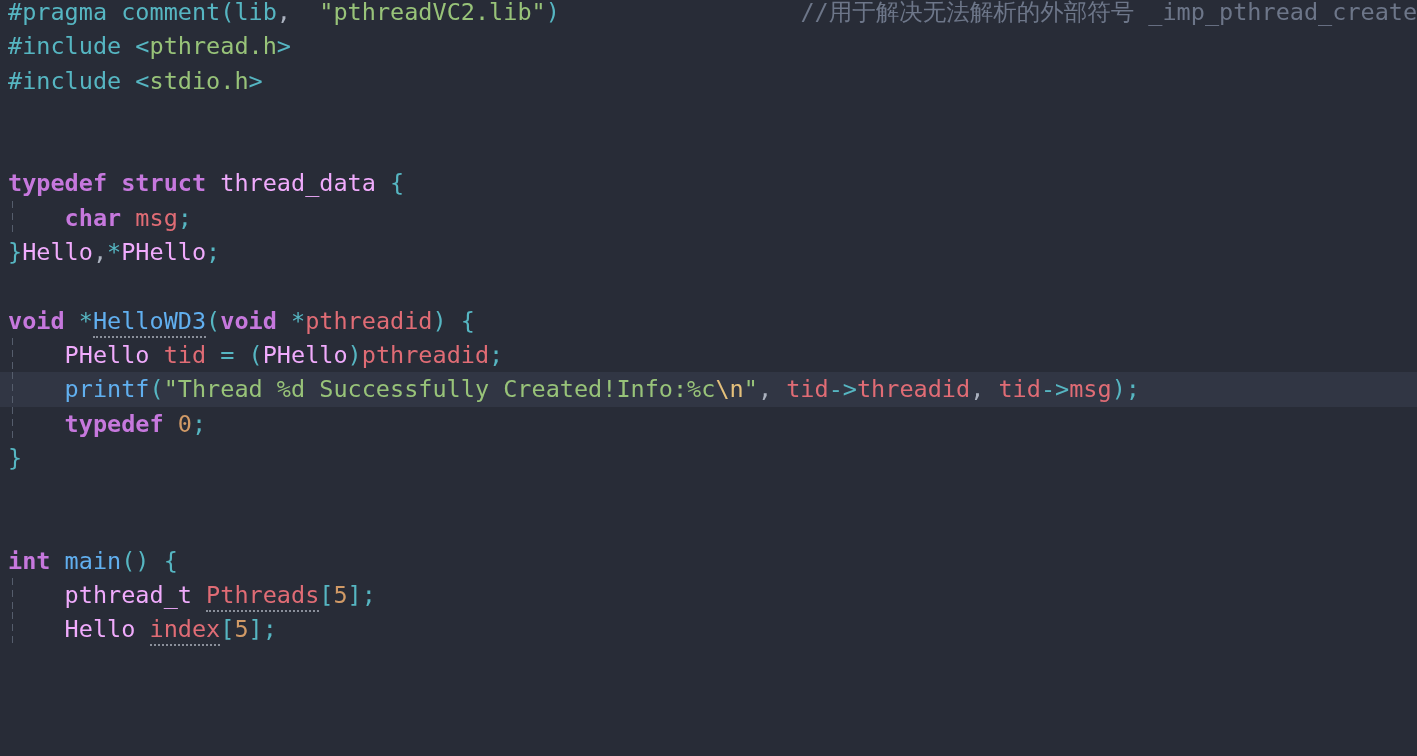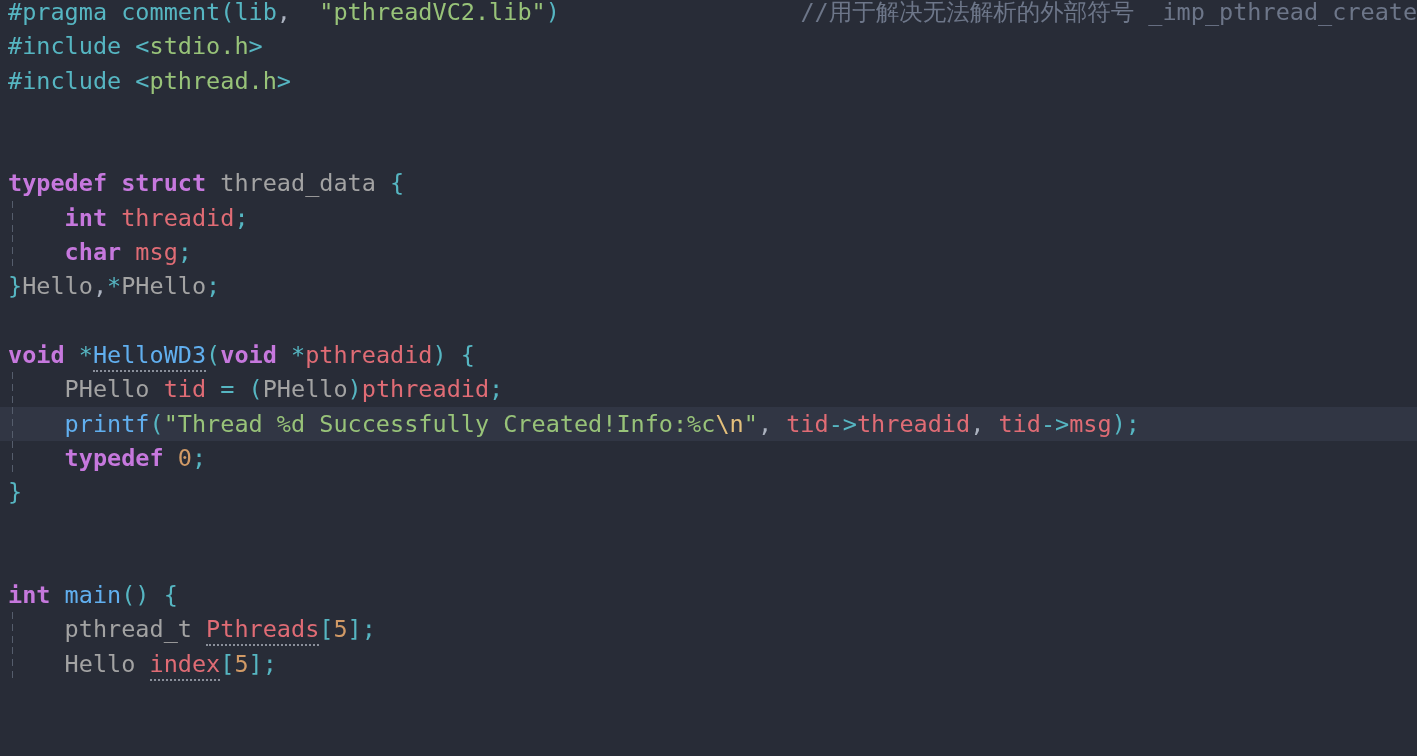--- a/index.html
+++ b/index.html
@@ -45,47 +45,46 @@
     width: 1px;
     background-image: linear-gradient(to bottom,
         #555d6c 0px, #555d6c 7px,
         transparent 7px, transparent 12px);
     background-size: 1px 12px;
     background-repeat: repeat-y;
   }
   
   .tok-pre      { color: #56b6c2; }
   .tok-keyword  { color: #c678dd; font-weight: bold; }
-  .tok-type     { color: #a3a3a3; }
+  .tok-type     { color: #f0abfc; }
   .tok-var      { color: #e06c75; }
   .tok-func     { color: #61afef; }
   .tok-string   { color: #98c379; }
   .tok-escape   { color: #e5c07b; }
   .tok-number   { color: #d19a66; }
   .tok-punct    { color: #56b6c2; }
   .tok-op       { color: #56b6c2; }
   .tok-comment  { color: #6d7689; }
   .tok-plain    { color: #abb2bf; }
   .squiggle {
     border-bottom: 2px dotted #8a8f9a;
     padding-bottom: 1px;
   }
 </style>
 </head>
 <body>
 
 <div id="editor">
   <div class="code-area">
       <div class="code-line"><span class="tok-pre">#pragma</span><span class="tok-plain"> </span><span class="tok-pre">comment</span><span class="tok-punct">(</span><span class="tok-pre">lib</span><span class="tok-plain">,</span><span class="tok-plain">  </span><span class="tok-string">"pthreadVC2.lib"</span><span class="tok-punct">)</span><span class="tok-plain">                 </span><span class="tok-comment">//用于解决无法解析的外部符号 _imp_pthread_create问题</span></div>
+      <div class="code-line"><span class="tok-pre">#include</span><span class="tok-plain"> </span><span class="tok-punct">&lt;</span><span class="tok-string">pthread.h</span><span class="tok-punct">&gt;</span></div>
       <div class="code-line"><span class="tok-pre">#include</span><span class="tok-plain"> </span><span class="tok-punct">&lt;</span><span class="tok-string">stdio.h</span><span class="tok-punct">&gt;</span></div>
-      <div class="code-line"><span class="tok-pre">#include</span><span class="tok-plain"> </span><span class="tok-punct">&lt;</span><span class="tok-string">pthread.h</span><span class="tok-punct">&gt;</span></div>
       <div class="code-line">&nbsp;</div>
       <div class="code-line">&nbsp;</div>
       <div class="code-line"><span class="tok-keyword">typedef</span><span class="tok-plain"> </span><span class="tok-keyword">struct</span><span class="tok-plain"> </span><span class="tok-type">thread_data</span><span class="tok-plain"> </span><span class="tok-punct">{</span></div>
-      <div class="code-line guide"><span class="tok-plain">    </span><span class="tok-keyword">int</span><span class="tok-plain"> </span><span class="tok-var">threadid</span><span class="tok-punct">;</span></div>
       <div class="code-line guide"><span class="tok-plain">    </span><span class="tok-keyword">char</span><span class="tok-plain"> </span><span class="tok-var">msg</span><span class="tok-punct">;</span></div>
       <div class="code-line"><span class="tok-punct">}</span><span class="tok-type">Hello</span><span class="tok-plain">,</span><span class="tok-punct">*</span><span class="tok-type">PHello</span><span class="tok-punct">;</span></div>
       <div class="code-line">&nbsp;</div>
       <div class="code-line"><span class="tok-keyword">void</span><span class="tok-plain"> </span><span class="tok-punct">*</span><span class="tok-func squiggle">HelloWD3</span><span class="tok-punct">(</span><span class="tok-keyword">void</span><span class="tok-plain"> </span><span class="tok-punct">*</span><span class="tok-var">pthreadid</span><span class="tok-punct">)</span><span class="tok-plain"> </span><span class="tok-punct">{</span></div>
       <div class="code-line guide"><span class="tok-plain">    </span><span class="tok-type">PHello</span><span class="tok-plain"> </span><span class="tok-var">tid</span><span class="tok-plain"> </span><span class="tok-op">=</span><span class="tok-plain"> </span><span class="tok-punct">(</span><span class="tok-type">PHello</span><span class="tok-punct">)</span><span class="tok-var">pthreadid</span><span class="tok-punct">;</span></div>
       <div class="code-line current guide"><span class="tok-plain">    </span><span class="tok-func">printf</span><span class="tok-punct">(</span><span class="tok-string">"Thread %d Successfully Created!Info:%c</span><span class="tok-escape">\n</span><span class="tok-string">"</span><span class="tok-plain">,</span><span class="tok-plain"> </span><span class="tok-var">tid</span><span class="tok-op">-&gt;</span><span class="tok-var">threadid</span><span class="tok-plain">,</span><span class="tok-plain"> </span><span class="tok-var">tid</span><span class="tok-op">-&gt;</span><span class="tok-var">msg</span><span class="tok-punct">)</span><span class="tok-punct">;</span></div>
       <div class="code-line guide"><span class="tok-plain">    </span><span class="tok-keyword">typedef</span><span class="tok-plain"> </span><span class="tok-number">0</span><span class="tok-punct">;</span></div>
       <div class="code-line"><span class="tok-punct">}</span></div>
       <div class="code-line">&nbsp;</div>
       <div class="code-line">&nbsp;</div>

